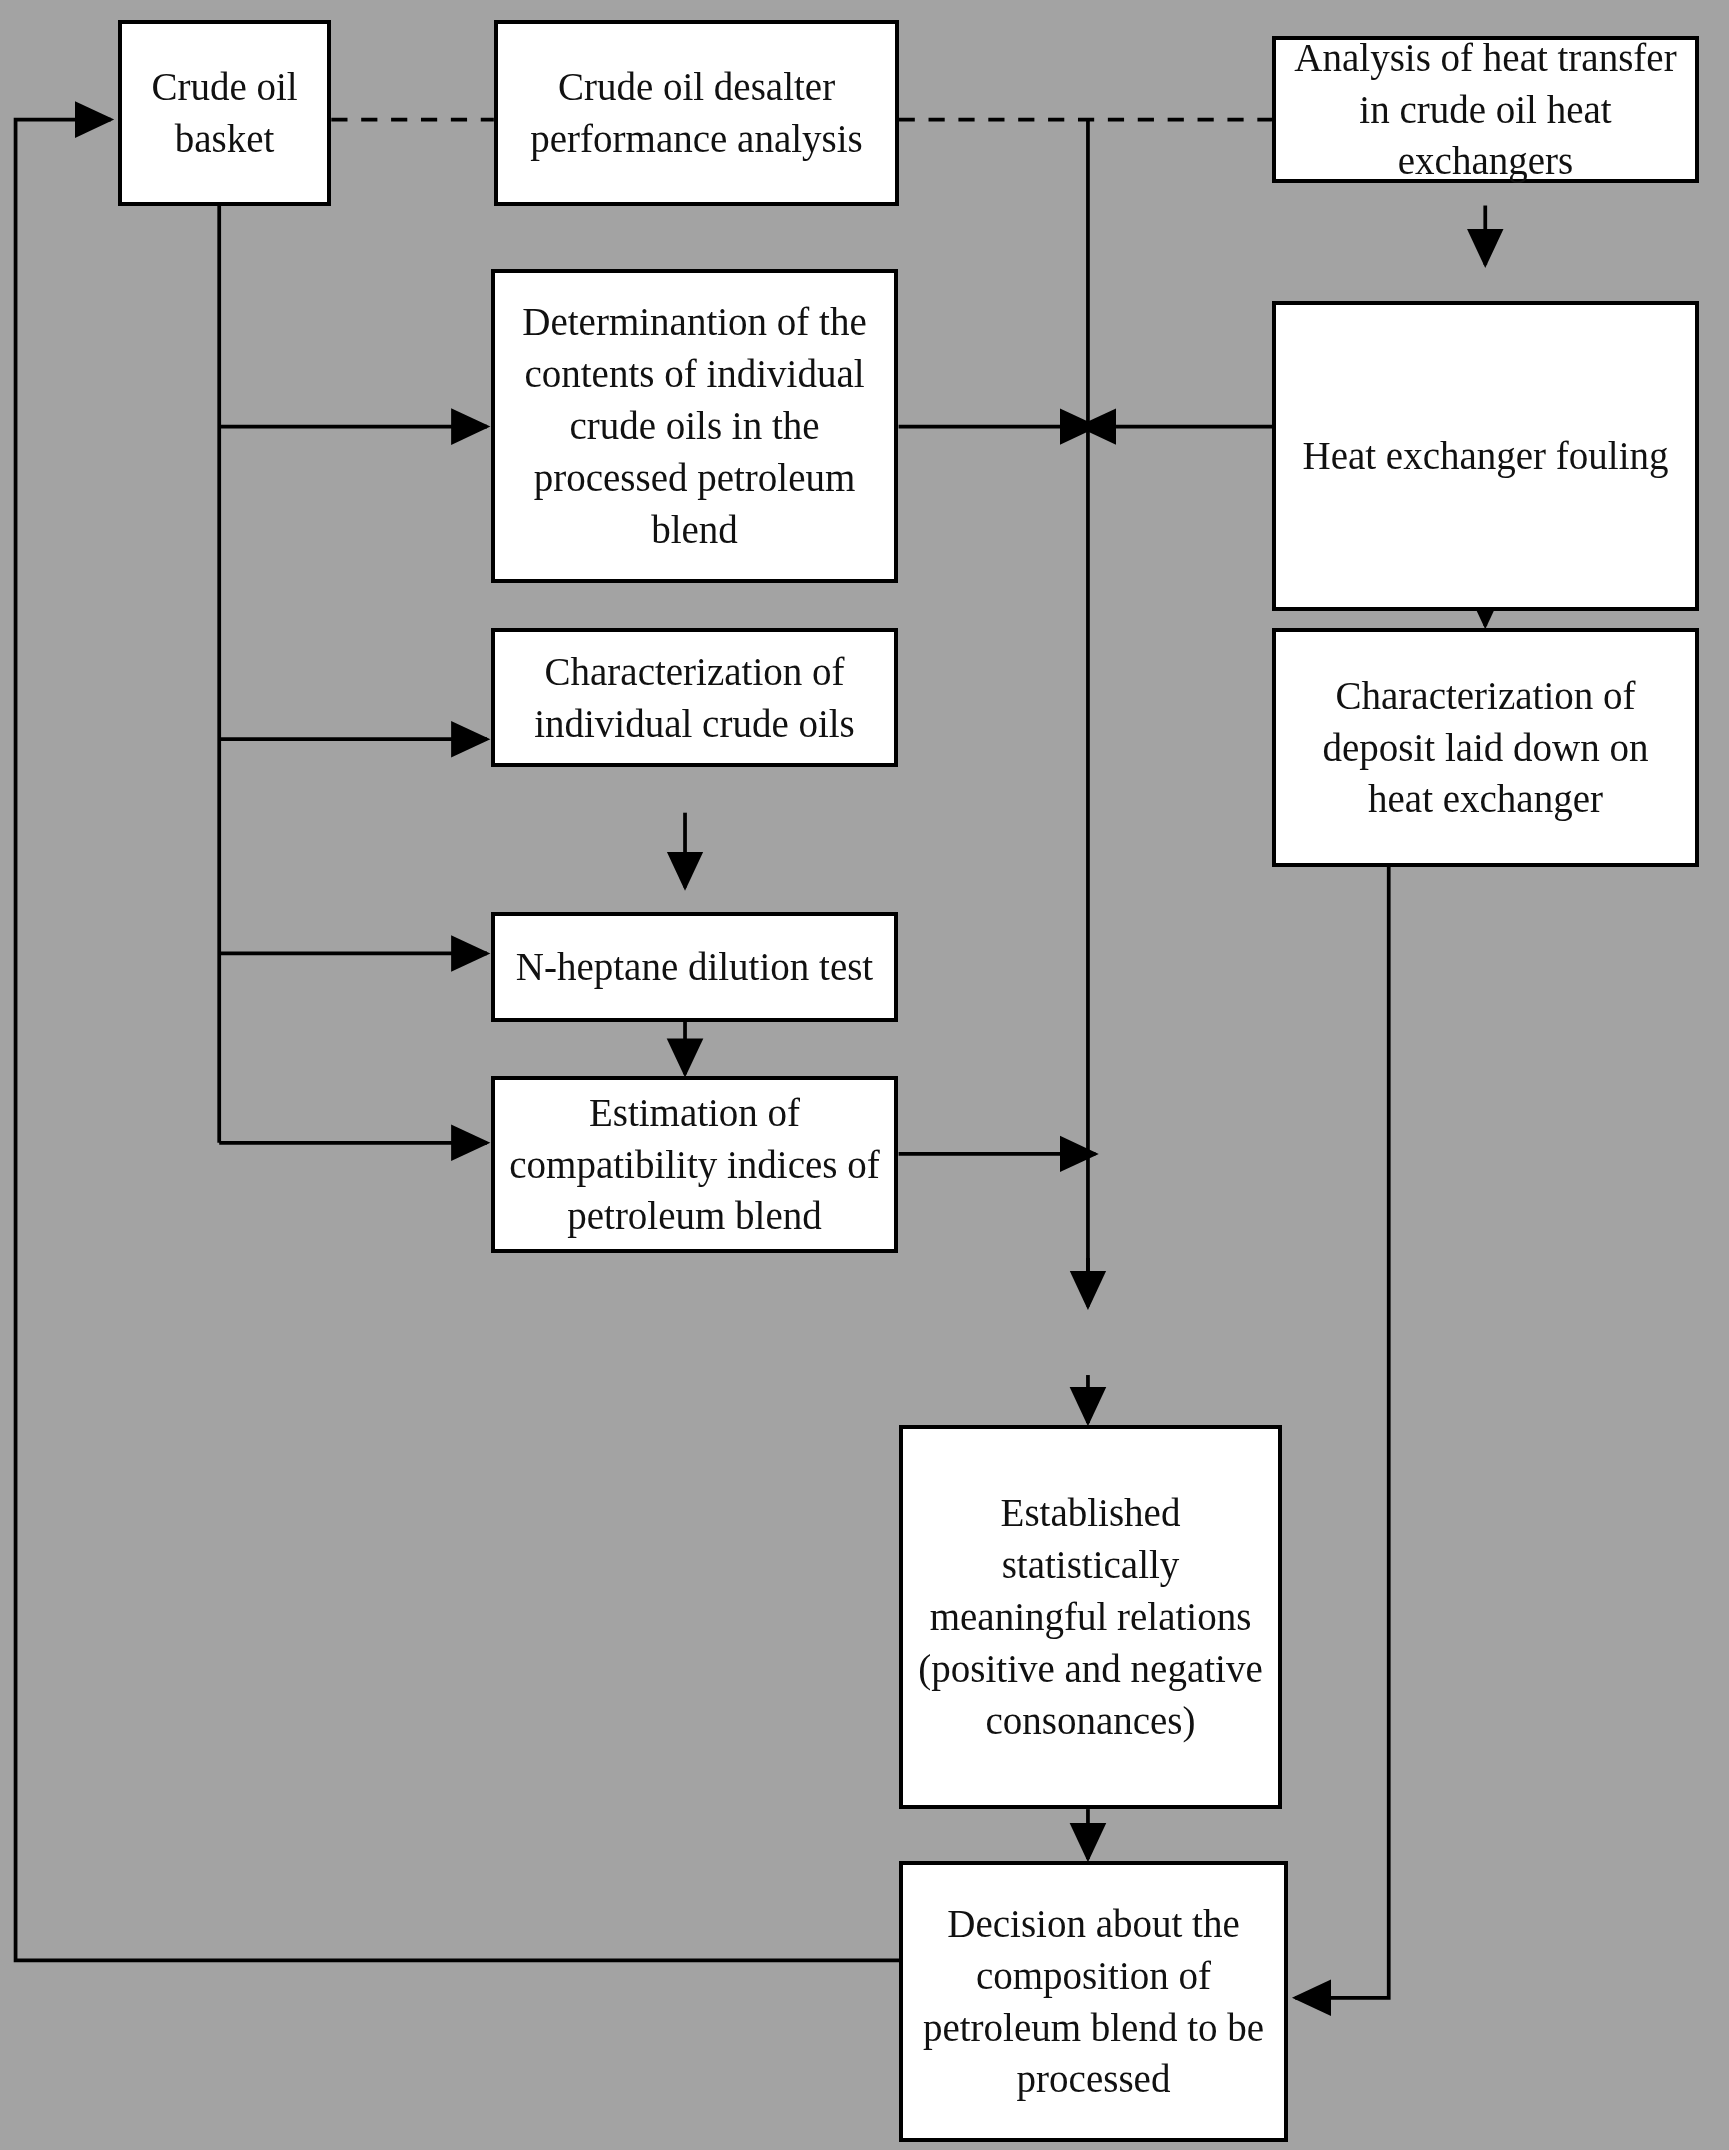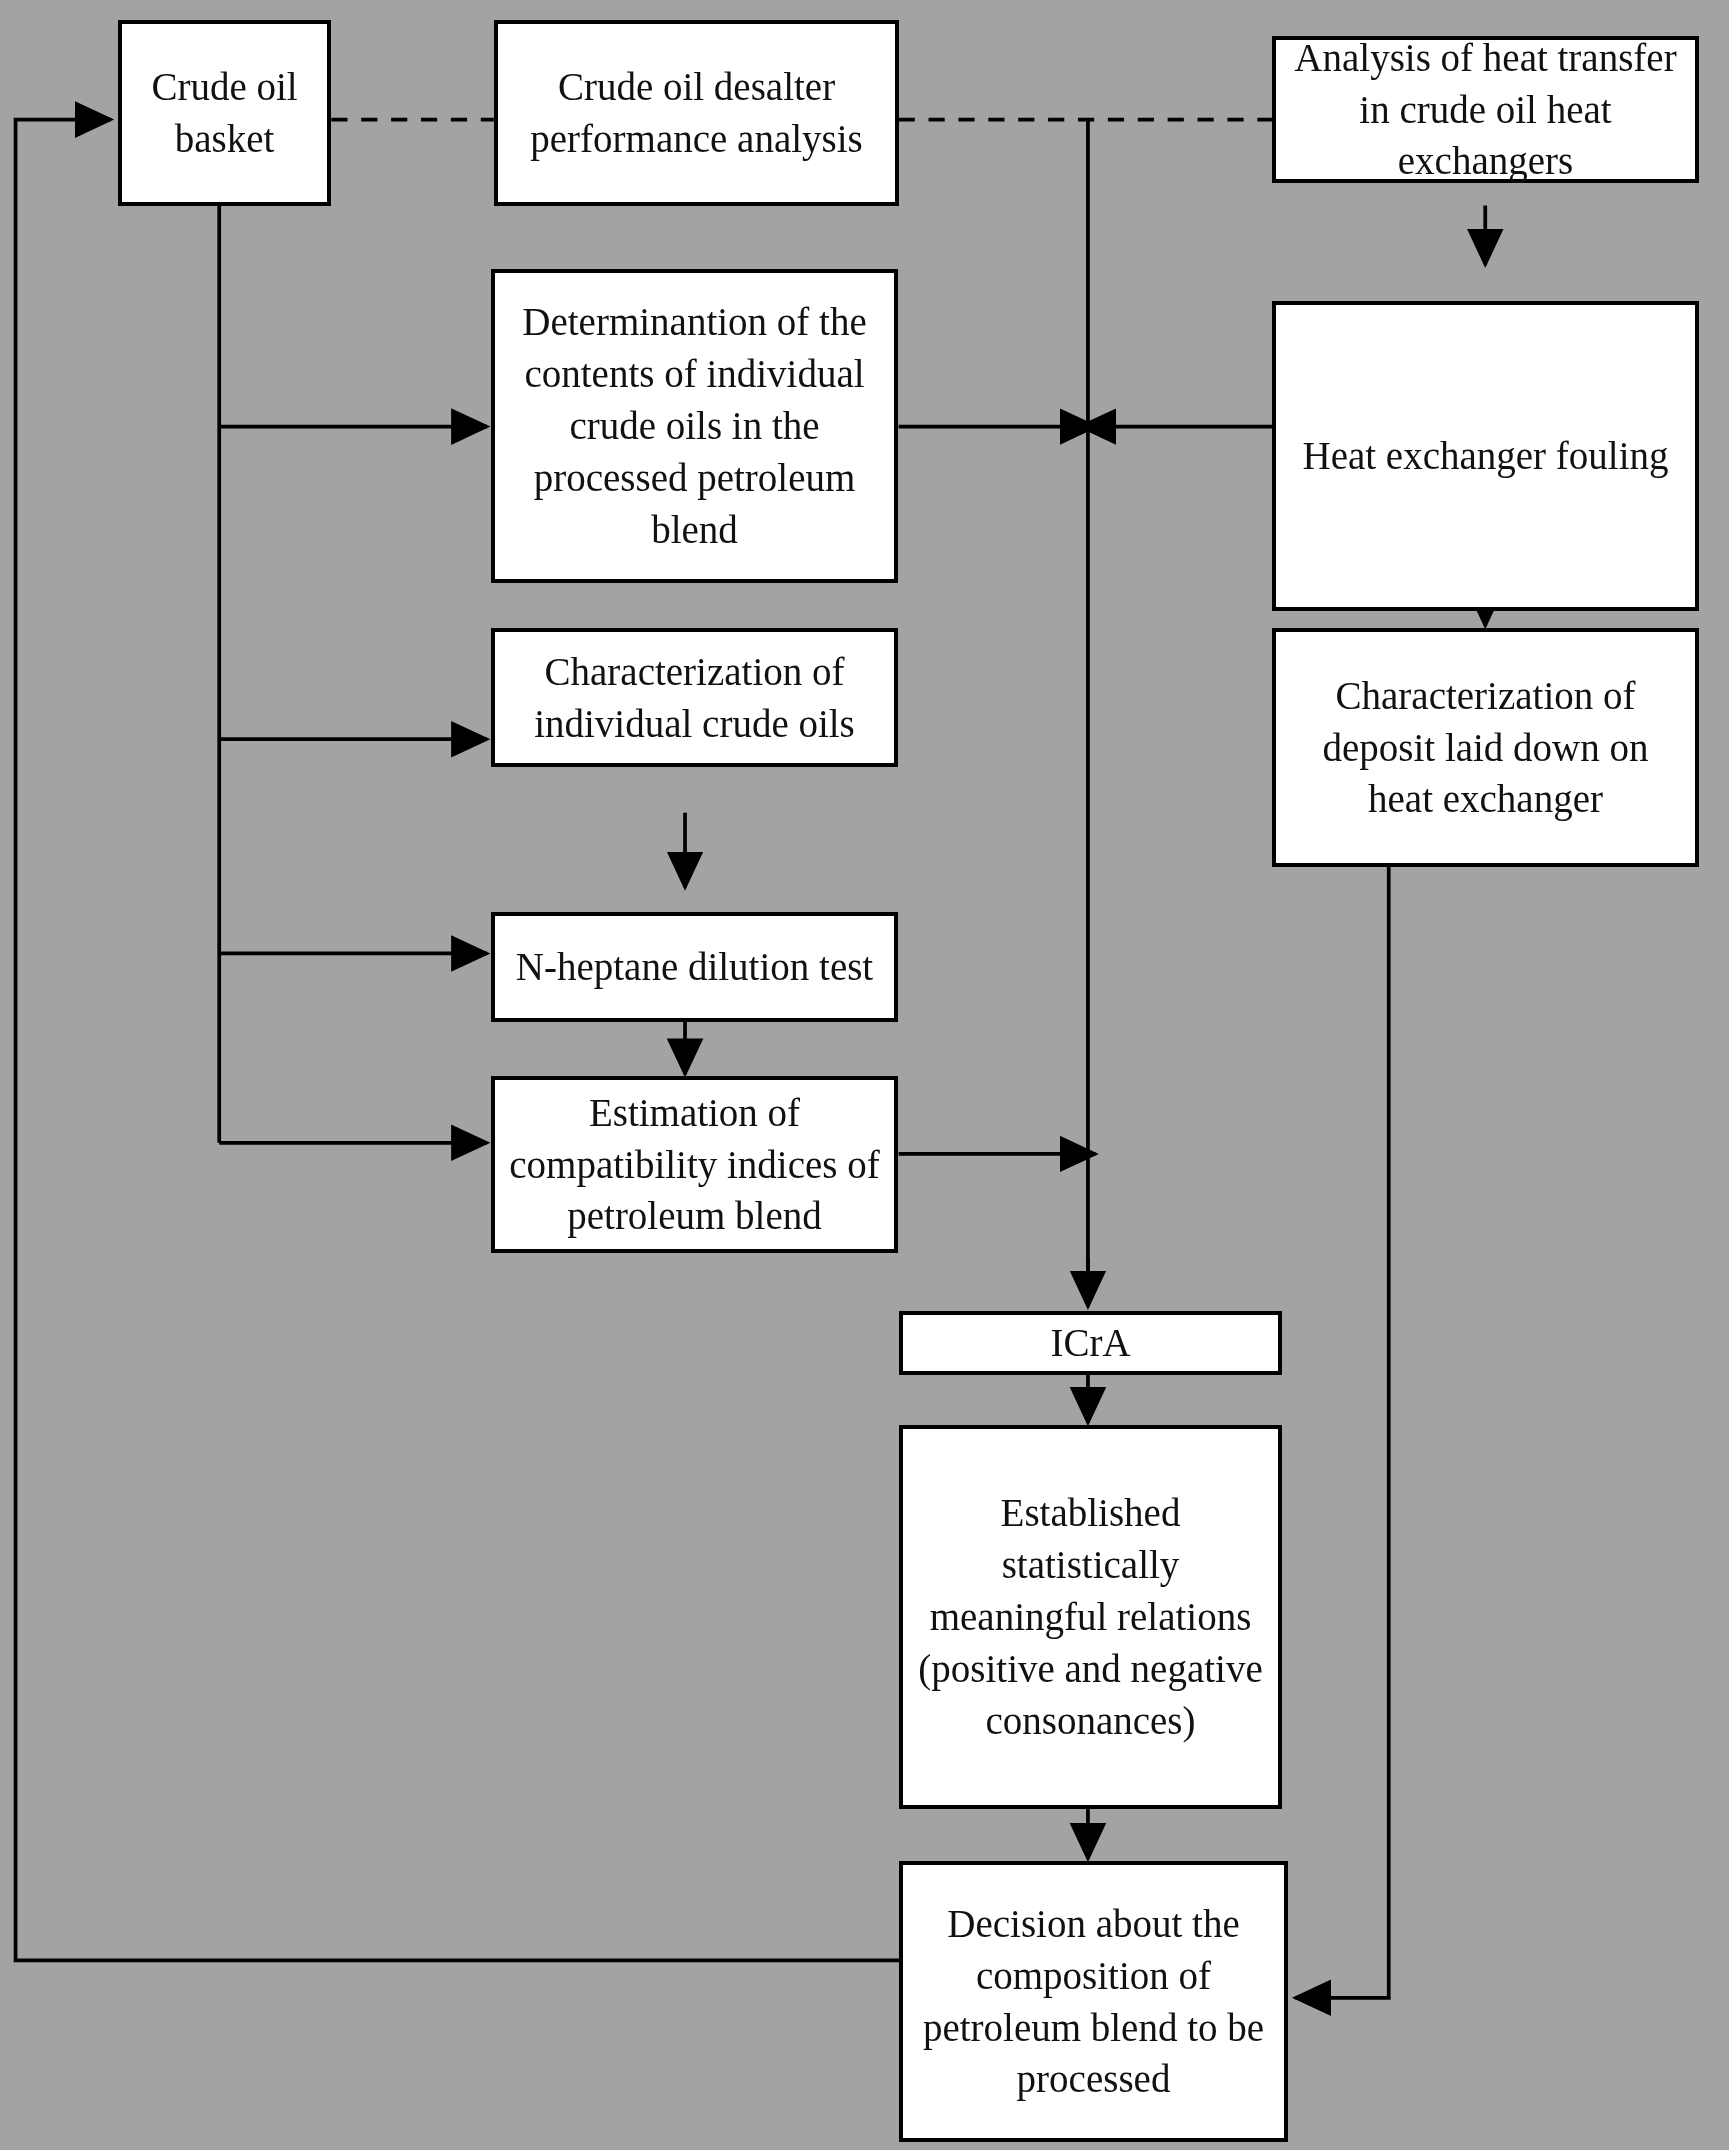--- a/index.html
+++ b/index.html
@@ -126,23 +126,20 @@
   </div>
 
   <div class="node" style="left:491px; top:889px; width:407px; height:110px;margin-top:23px;">
     <span class="label">N-heptane dilution test</span>
   </div>
 
   <div class="node" style="left:491px; top:1076px; width:407px; height:177px;">
     <span class="label">Estimation of compatibility indices of petroleum blend</span>
   </div>
 
-  <div class="node" style="left:899px; top:1311px; width:383px; height:64px;">
-    <span class="label">ICrA</span>
-  </div>
 
   <div class="node" style="left:899px; top:1425px; width:383px; height:384px;justify-content:flex-end;">
     <span class="label">Established statistically meaningful relations (positive and negative consonances)</span>
   </div>
 
   <div class="node" style="left:899px; top:1861px; width:389px; height:281px;">
     <span class="label">Decision about the composition of petroleum blend to be processed</span>
   </div>
 
 </div>

